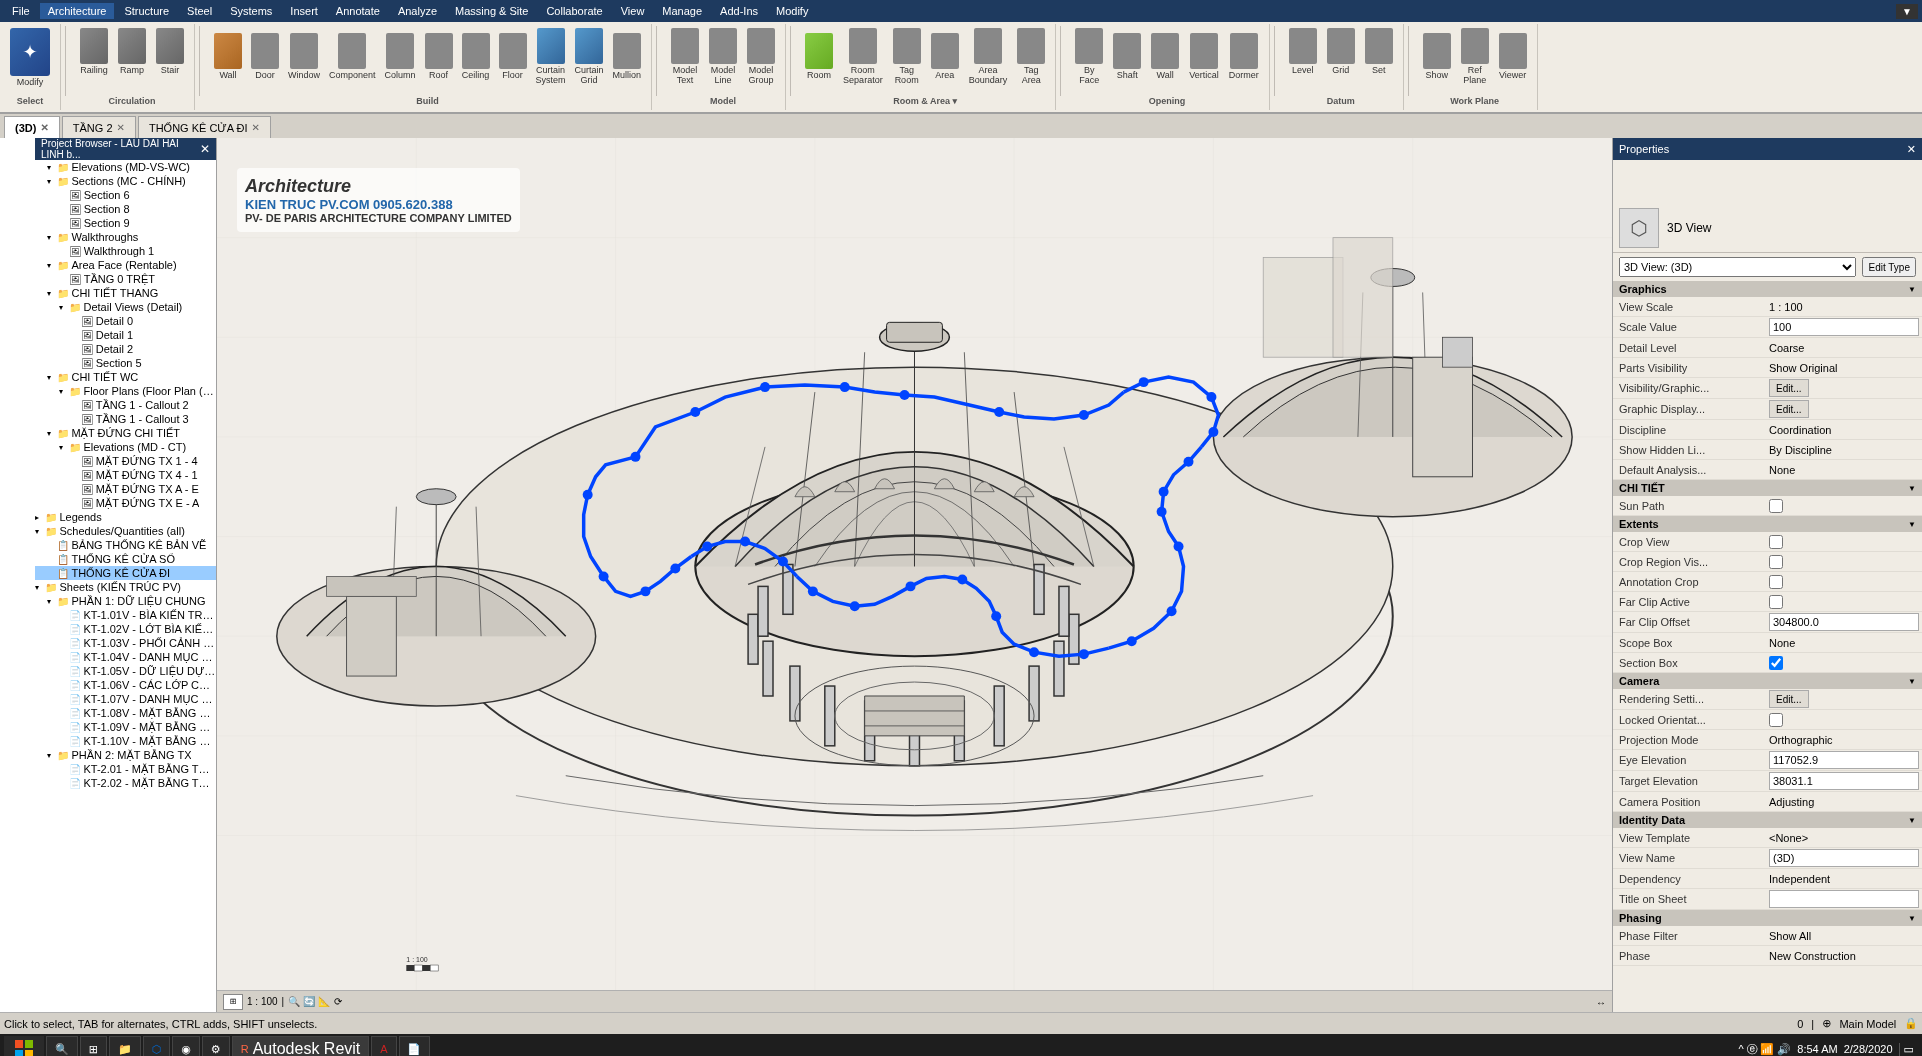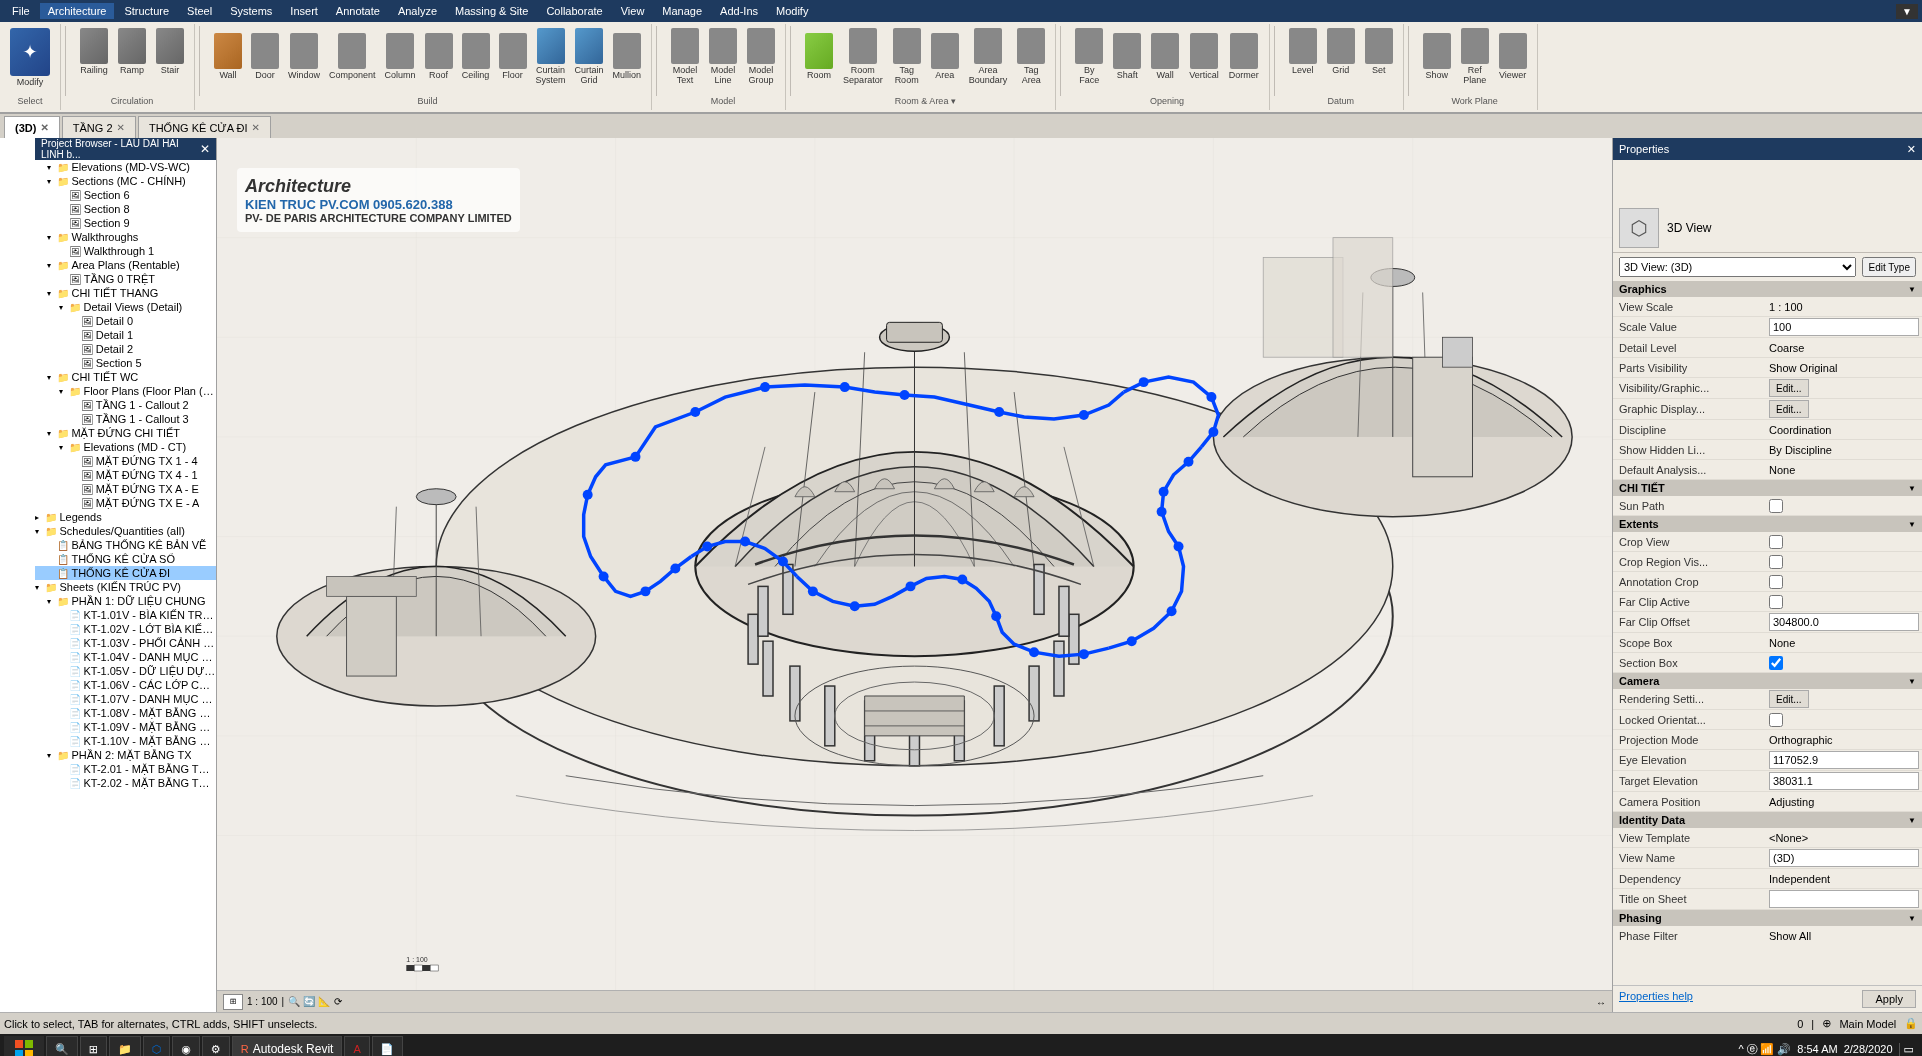--- a/index.html
+++ b/index.html
@@ -37,20 +37,21 @@
       align-items: center;
       border-right: 1px solid #c8c4bc;
       padding: 2px 6px;
       min-width: 40px;
     }
     .ribbon-group-label {
       font-size: 9px;
       color: #555;
       margin-top: auto;
       padding-bottom: 2px;
+      font-weight: bold;
     }
     .ribbon-btn {
       display: flex;
       flex-direction: column;
       align-items: center;
       cursor: pointer;
       padding: 2px 4px;
       border-radius: 2px;
       min-width: 36px;
     }
@@ -662,21 +663,21 @@
             <span class="tree-arrow"></span>
             <span class="tree-icon">🖼</span>
             <span class="tree-label">Walkthrough 1</span>
           </div>
         </div>
         <div class="tree-item">
           <div class="tree-item-row">
             <span class="tree-indent"></span>
             <span class="tree-arrow">▾</span>
             <span class="tree-icon">📁</span>
-            <span class="tree-label">Area Plans (Rentable)</span>
+            <span class="tree-label">Area Face (Rentable)</span>
           </div>
         </div>
         <div class="tree-item">
           <div class="tree-item-row">
             <span class="tree-indent"></span>
             <span class="tree-indent"></span>
             <span class="tree-arrow"></span>
             <span class="tree-icon">🖼</span>
             <span class="tree-label">TẦNG 0 TRỆT</span>
           </div>
@@ -1346,24 +1347,20 @@
       <div class="prop-row">
         <span class="prop-label">Phase Filter</span>
         <span class="prop-value">Show All</span>
       </div>
       <div class="prop-row">
         <span class="prop-label">Phase</span>
         <span class="prop-value">New Construction</span>
       </div>
     </div>
 
-    <div class="prop-footer">
-      <a class="prop-help-link">Properties help</a>
-      <button class="prop-apply-btn">Apply</button>
-    </div>
   </div>
 </div>
 
 <div class="bottom-status">
   <span>Click to select, TAB for alternates, CTRL adds, SHIFT unselects.</span>
   <span style="margin-left:auto;display:flex;align-items:center;gap:8px;">
     <span>0</span>
     <span>|</span>
     <span>⊕</span>
     <span>Main Model</span>
@@ -1393,21 +1390,21 @@
     <span style="color:#0066cc;">⬡</span>
   </div>
   <div class="taskbar-item">
     <span>◉</span>
   </div>
   <div class="taskbar-item">
     <span>⚙</span>
   </div>
   <div class="taskbar-item active">
     <span style="color:#ff6644;">R</span>
-    <span style="color:white;font-size:12px;">Autodesk Revit</span>
+    <span style="color:white;font-size:16px;">Autodesk Revit</span>
   </div>
   <div class="taskbar-item">
     <span style="color:#cc2222;">A</span>
   </div>
   <div class="taskbar-item">
     <span style="color:#cc0000;">📄</span>
   </div>
   <div class="taskbar-right">
     <span>^ ⓔ 📶 🔊</span>
     <span>8:54 AM</span>

